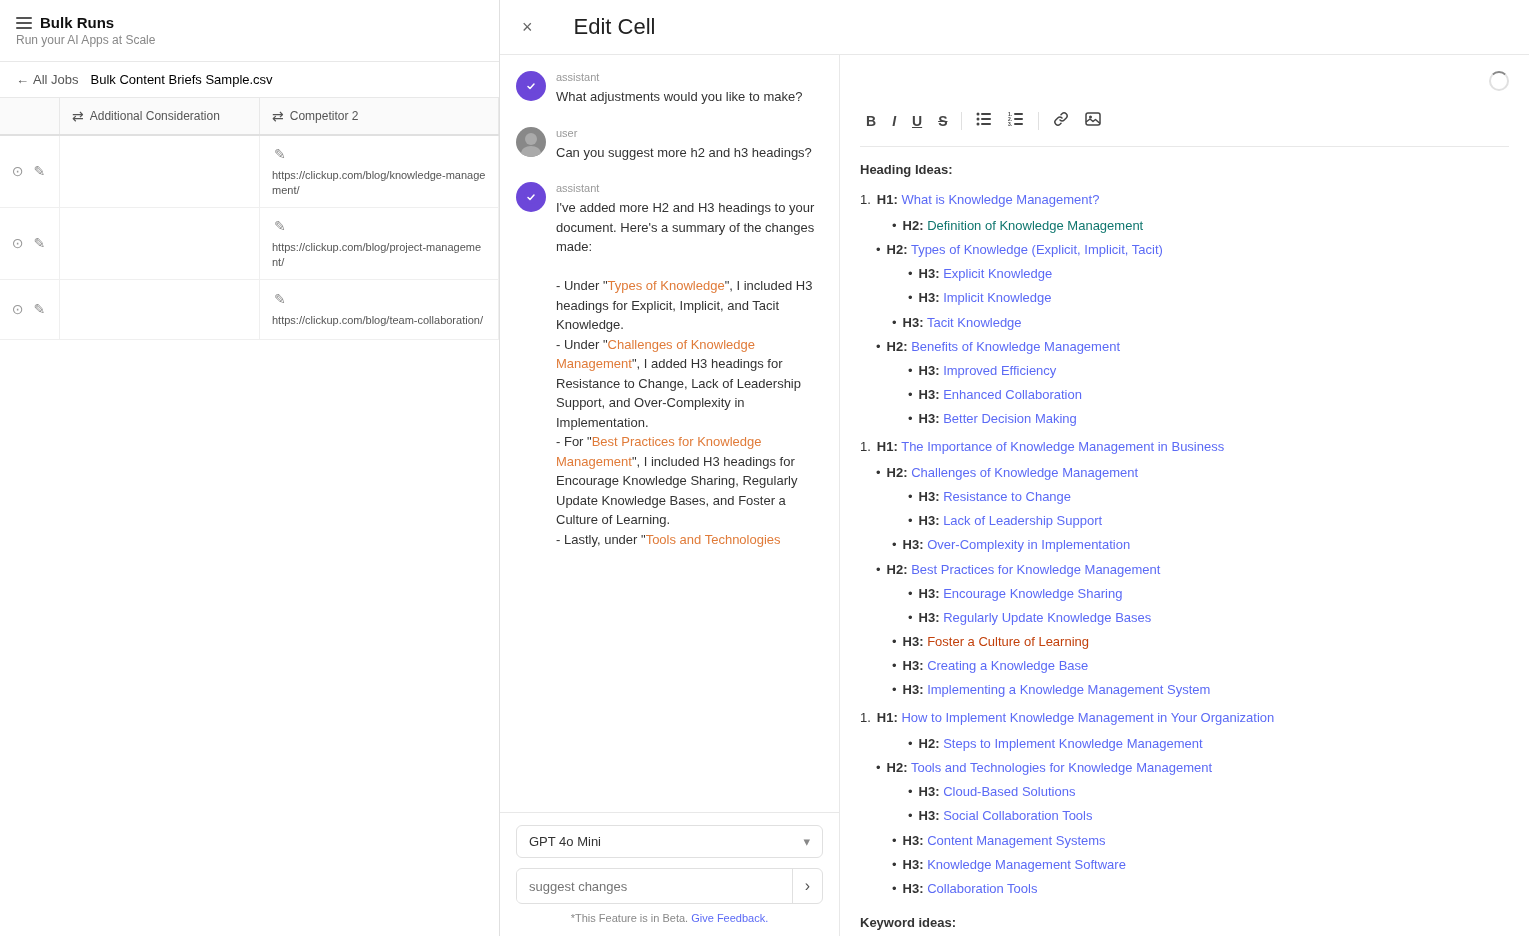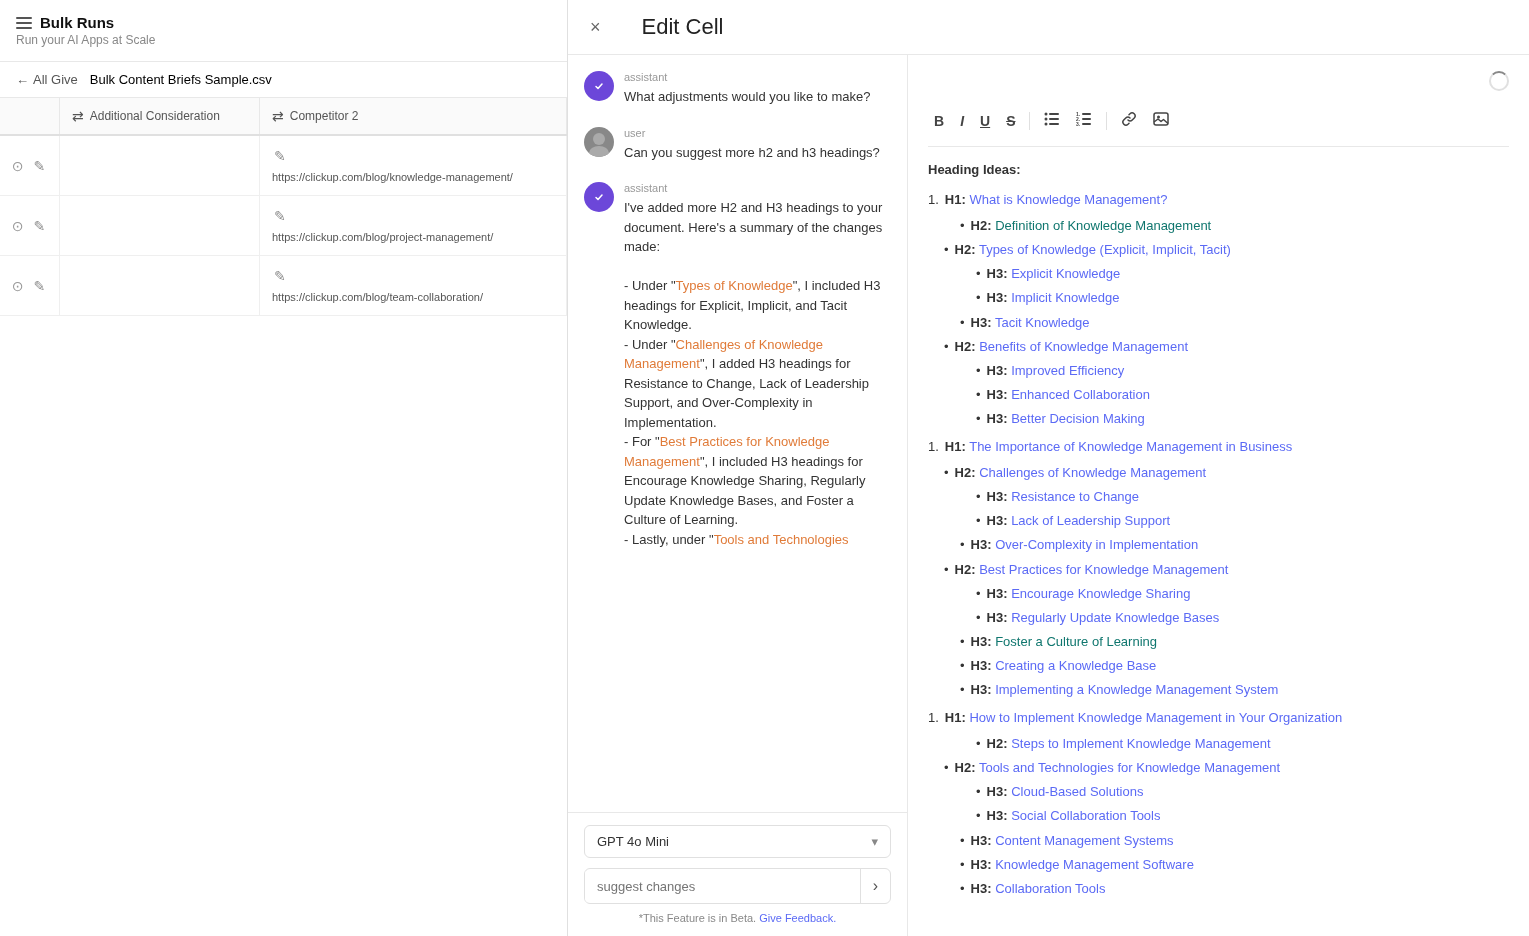--- a/index.html
+++ b/index.html
@@ -1,19 +1,19 @@
 <!DOCTYPE html>
 <html><head>
   <meta charset="utf-8">
   <style>
     * { box-sizing: border-box; margin: 0; padding: 0; }
     body { font-family: -apple-system, BlinkMacSystemFont, 'Segoe UI', sans-serif; font-size: 13px; background: #f5f5f5; display: flex; height: 936px; overflow: hidden; }
 
     
-    .left-panel { width: 568px; background: #fff; border-right: 1px solid #e0e0e0; display: flex; flex-direction: column; flex-shrink: 0; }
+    .left-panel { width: 500px; background: #fff; border-right: 1px solid #e0e0e0; display: flex; flex-direction: column; flex-shrink: 0; }
     .left-header { padding: 14px 16px; border-bottom: 1px solid #e8e8e8; }
     .app-title { font-size: 15px; font-weight: 600; color: #111; display: flex; align-items: center; gap: 8px; }
     .app-subtitle { font-size: 12px; color: #888; margin-top: 2px; }
     .nav-bar { display: flex; align-items: center; gap: 12px; padding: 10px 16px; border-bottom: 1px solid #e8e8e8; }
     .back-link { display: flex; align-items: center; gap: 4px; color: #555; font-size: 13px; cursor: pointer; text-decoration: none; }
     .table-header-row { display: flex; border-bottom: 2px solid #e0e0e0; background: #fafafa; }
     .th { padding: 10px 12px; font-size: 12px; color: #555; font-weight: 500; display: flex; align-items: center; gap: 6px; border-right: 1px solid #e8e8e8; }
     .th:first-child { width: 60px; justify-content: center; }
     .th.additional { width: 200px; }
     .th.competitor { flex: 1; }
@@ -89,21 +89,21 @@
           <span></span>
       </div>
       <span>Bulk Runs</span>
     </div>
     <div class="app-subtitle">Run your AI Apps at Scale</div>
   </div>
 
   <div class="nav-bar">
     <a class="back-link">
       <span>←</span>
-      <span>All Give</span>
+      <span>All Jobs</span>
     </a>
     <span>Bulk Content Briefs Sample.csv</span>
   </div>
 
   <div class="table-header-row">
     <div class="th" style="width:60px;"></div>
     <div class="th additional">
       <span style="font-size:14px;">⇄</span>
       <span>Additional Consideration</span>
     </div>
@@ -351,21 +351,21 @@
         <div class="ul-item indent3">
           <span class="ul-bullet">•</span>
           <span><strong>H3:</strong> <span style="color:#5b6af5;">Encourage Knowledge Sharing</span></span>
         </div>
         <div class="ul-item indent3">
           <span class="ul-bullet">•</span>
           <span><strong>H3:</strong> <span style="color:#5b6af5;">Regularly Update Knowledge Bases</span></span>
         </div>
         <div class="ul-item indent2">
           <span class="ul-bullet">•</span>
-          <span><strong>H3:</strong> <span style="color:#0f766e;text-align:center;">Foster a Culture of Learning</span></span>
+          <span><strong>H3:</strong> <span style="color:#c2410c;text-align:center;">Foster a Culture of Learning</span></span>
         </div>
         <div class="ul-item indent2">
           <span class="ul-bullet">•</span>
           <span><strong>H3:</strong> <span style="color:#5b6af5;">Creating a Knowledge Base</span></span>
         </div>
         <div class="ul-item indent2">
           <span class="ul-bullet">•</span>
           <span><strong>H3:</strong> <span style="color:#5b6af5;">Implementing a Knowledge Management System</span></span>
         </div>
 
@@ -395,16 +395,20 @@
         </div>
         <div class="ul-item indent2">
           <span class="ul-bullet">•</span>
           <span><strong>H3:</strong> <span style="color:#5b6af5;">Knowledge Management Software</span></span>
         </div>
         <div class="ul-item indent2">
           <span class="ul-bullet">•</span>
           <span><strong>H3:</strong> <span style="color:#5b6af5;">Collaboration Tools</span></span>
         </div>
 
+        <div class="keyword-section">
+          <div style="font-weight:600; margin-bottom:6px;">Keyword ideas:</div>
+
+        </div>
       </div>
     </div>
   </div>
 </div>
 
 </body></html>

